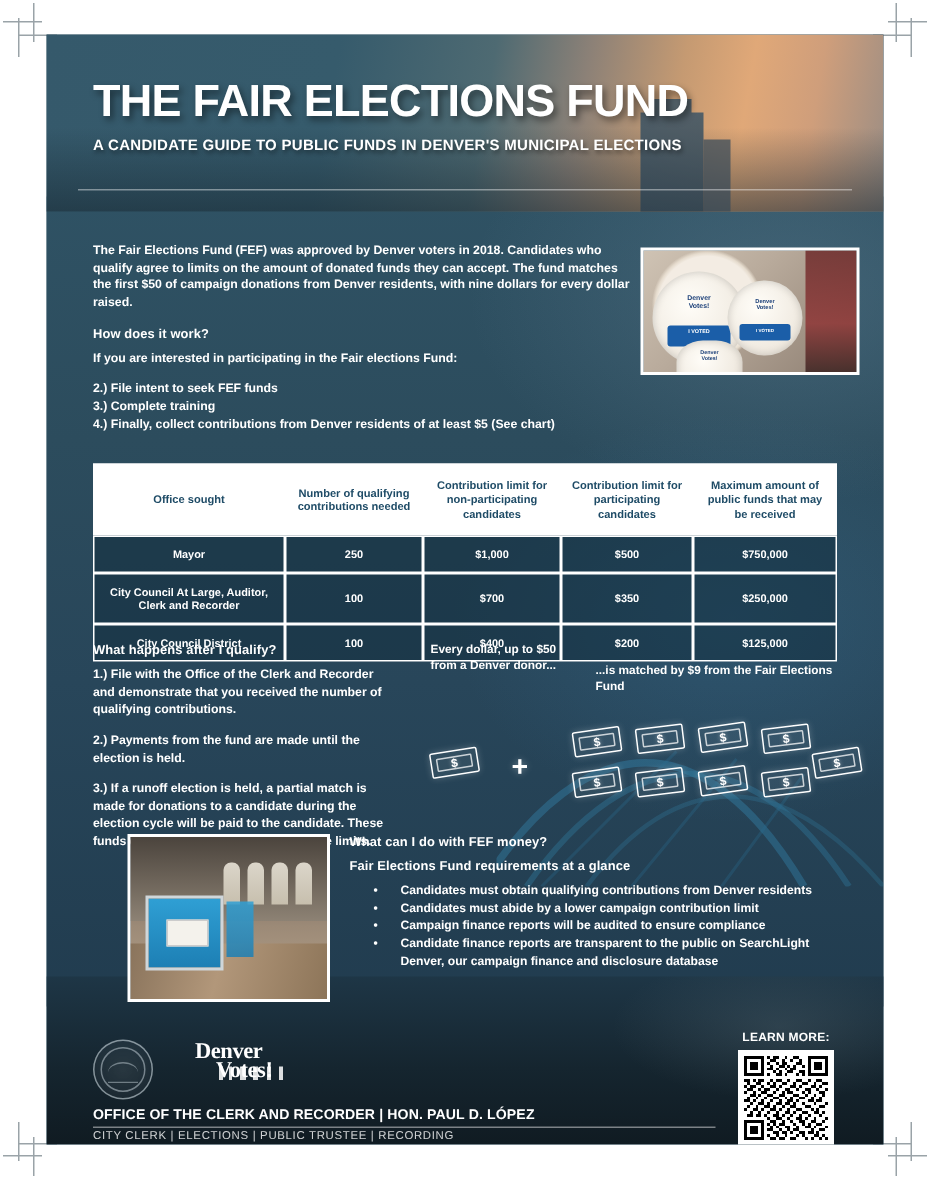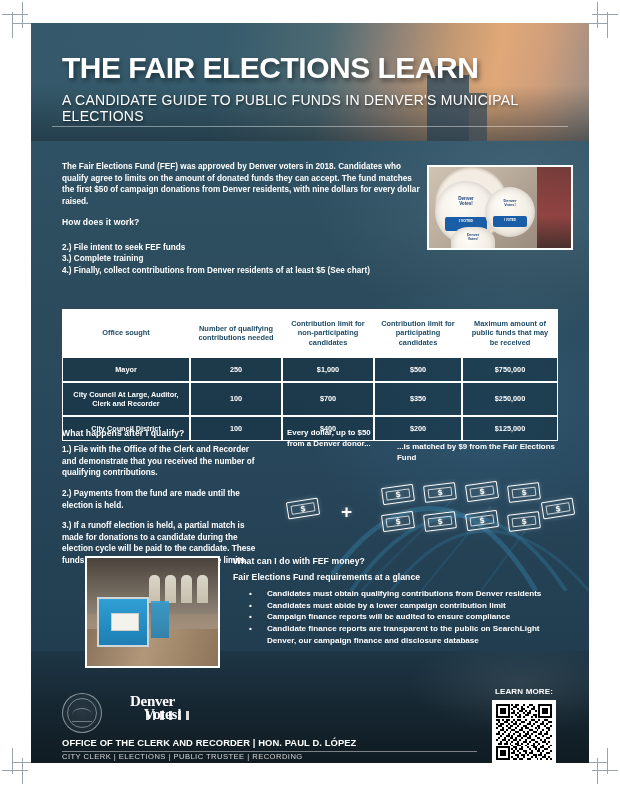--- a/index.html
+++ b/index.html
@@ -77,21 +77,21 @@
 
   
   .hdr { position:absolute; left:31px; top:30px; }
   .title {
     font-size: 30px; font-weight: 800; letter-spacing: -0.5px;
     line-height: 1; text-shadow: 2px 3px 5px rgba(0,0,0,.45);
     font-stretch: condensed;
   }
   .subtitle {
     margin-top: 9px;
-    font-size: 14px; font-weight: 400; letter-spacing: .02em;
+    font-size: 10px; font-weight: 700; letter-spacing: .02em;
     text-shadow: 1px 2px 3px rgba(0,0,0,.45);
   }
   .rule {
     position:absolute; left:21px; top:103px; width:516px; height:1px;
     background: rgba(255,255,255,.42);
   }
 
   
   .sec-h {
     font-size: 8.6px; font-weight: 800; margin-bottom: 6px; letter-spacing:.01em;
@@ -321,29 +321,30 @@
   <div class="tower2"></div>
   <svg class="arcs" viewBox="0 0 260 150" fill="none">
     <path d="M-10 150 C 60 40, 140 40, 205 150" stroke="#3aa6d8" stroke-width="5" opacity=".55"></path>
     <path d="M20 150 C 90 50, 170 50, 235 150" stroke="#3aa6d8" stroke-width="4" opacity=".45"></path>
     <path d="M60 150 C 120 70, 190 70, 258 150" stroke="#3aa6d8" stroke-width="3" opacity=".35"></path>
     <path d="M30 150 L 120 60 M 90 150 L 160 65 M 150 150 L 205 75" stroke="#2f8fc0" stroke-width="2" opacity=".35"></path>
   </svg>
   <div class="footerbg"></div>
 
   <div class="hdr">
-    <div class="title">THE FAIR ELECTIONS LEARN</div>
+    <div class="title">THE FAIR ELECTIONS FUND</div>
     <div class="subtitle">A CANDIDATE GUIDE TO PUBLIC FUNDS IN DENVER'S MUNICIPAL ELECTIONS</div>
   </div>
   <div class="rule"></div>
 
   <div id="intro">
     <div class="para">The Fair Elections Fund (FEF) was approved by Denver voters in 2018. Candidates who qualify agree to limits on the amount of donated funds they can accept. The fund matches the first $50 of campaign donations from Denver residents, with nine dollars for every dollar raised.</div>
     <div class="gap"></div>
     <div class="sec-h">How does it work?</div>
+    <div class="para">If you are interested in participating in the Fair elections Fund:</div>
     <div class="gap"></div>
     <div class="steps">
       <div>2.) File intent to seek FEF funds</div>
       <div>3.) Complete training</div>
       <div>4.) Finally, collect contributions from Denver residents of at least $5 (See chart)</div>
     </div>
   </div>
 
   <div id="photoTop">
     <div class="redstripe"></div>

